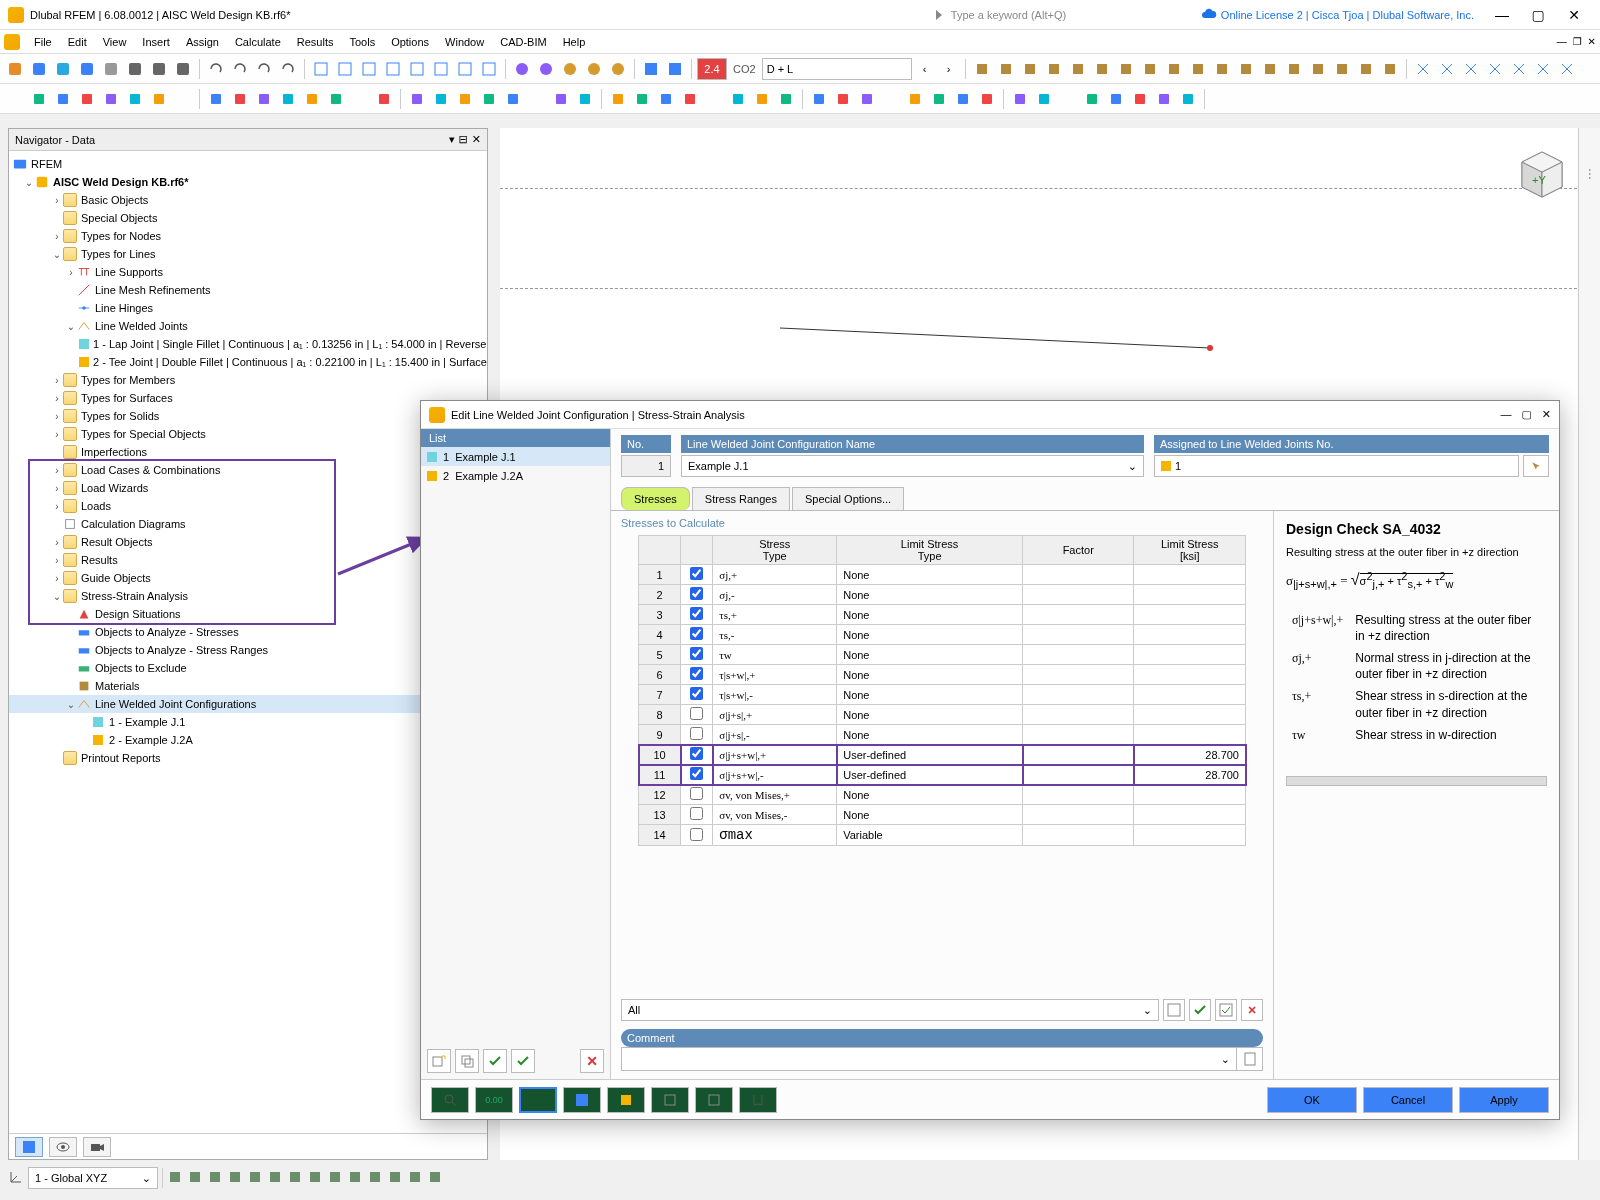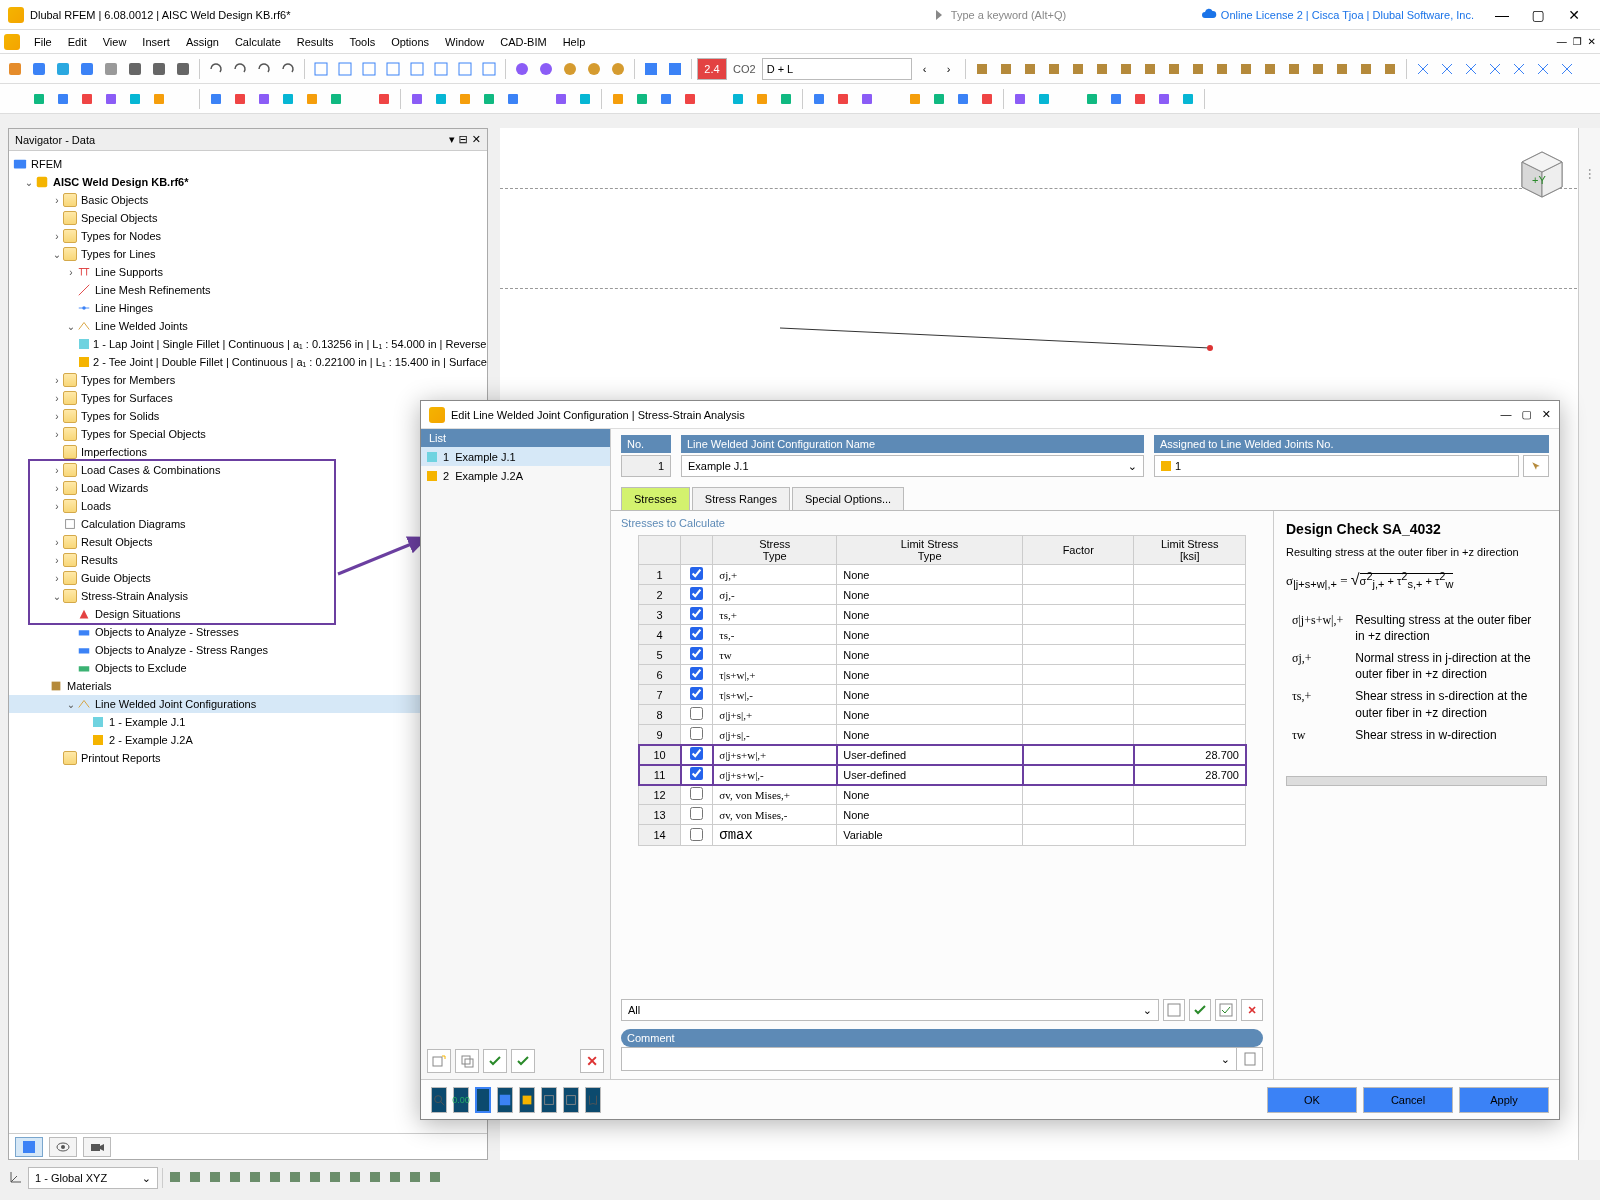--- a/index.html
+++ b/index.html
@@ -74,21 +74,21 @@
 .dlg-main{flex:1;display:flex;flex-direction:column;min-width:0;}
 .dlg-top{display:flex;gap:10px;padding:6px 10px;}
 .dlg-top .col{display:flex;flex-direction:column;gap:2px;}
 .dlg-top .col .hd{background:#5d8ab6;color:#fff;padding:3px 6px;}
 .dlg-top .no{width:50px;}
 .dlg-top .name{flex:1;}
 .dlg-top .assigned{width:395px;}
 .dlg-top input,.dlg-top .fake{border:1px solid #bbb;height:22px;padding:0 6px;background:#fff;display:flex;align-items:center;}
 .dlg-tabs{display:flex;gap:2px;padding:0 10px; margin-top:4px;}
 .dlg-tabs .t{padding:5px 12px;border:1px solid #bbb;border-bottom:none;background:#f0f0f0;}
-.dlg-tabs .t.act{background:#d3f26e;}
+.dlg-tabs .t.act{background:#d3f26e;border-radius:7px;}
 .dlg-content{flex:1;display:flex;border-top:1px solid #bbb;margin:0 0px;min-height:0;}
 .stresses{flex:1;display:flex;flex-direction:column;border-right:1px solid #ccc;min-width:0;}
 .stresses .shdr{color:#5d8ab6;padding:6px 10px;}
 .stbl{border-collapse:collapse;margin:0 27px;}
 .stbl th,.stbl td{border:1px solid #ccc;padding:2px 6px;height:18px;text-align:left;background:#fff;font-weight:400;}
 .stbl th{background:#efefef;text-align:center;font-weight:400;}
 .stbl .rown{background:#efefef;text-align:center;width:34px;}
 .stbl .chk{width:22px;text-align:center;}
 .stbl .chk input{accent-color:#2563eb;}
 .stbl .rt{text-align:right;}
@@ -100,21 +100,21 @@
 .comment .hd{background:#5d8ab6;color:#fff;padding:3px 6px;border-radius:9px;}
 .comment .body{border:1px solid #bbb;height:24px;background:#fff;display:flex;align-items:center;}
 .help{width:285px;padding:10px 12px;overflow:auto;font-size:12px;}
 .help h3{font-size:14px;font-weight:600;margin-bottom:8px;}
 .help p{margin-bottom:10px;line-height:1.4;}
 .help .formula{font-family:'Cambria Math',serif; font-size:13px; margin:10px 0 18px;}
 .help table{border-collapse:collapse;}
 .help table td{padding:3px 6px;vertical-align:top;font-size:12px;line-height:1.35;}
 .help table td:first-child{font-family:'Cambria Math',serif;white-space:nowrap;}
 .dlg-bot{height:40px;border-top:1px solid #ccc;display:flex;align-items:center;padding:0 10px;gap:6px;}
-.dlg-bot .b{width:16px;height:26px;border:1px solid #bbb;background:#0c4a6e;display:flex;align-items:center;justify-content:center;}
+.dlg-bot .b{width:38px;height:26px;border:1px solid #bbb;background:#14532d;display:flex;align-items:center;justify-content:center;}
 .dlg-bot .spacer{flex:1;}
 .dlg-bot .btn{width:90px;height:26px;border:1px solid #bbb;background:#3b82f6;}
 .vstrip{position:absolute;right:0;top:128px;width:22px;bottom:40px;background:#f6f6f6;border-left:1px solid #ccc;display:flex;flex-direction:column;align-items:center;gap:18px;padding-top:40px;}
 .vstrip span{font-size:12px;color:#555;}
 
 
 .sqc{width:10px;height:10px;display:inline-block;}
 </style>
 </head>
 <body>
@@ -901,21 +901,21 @@
         </div>
         <div class="tree-item " style="padding-left:56px">
           <span class="noexp"></span>
           <span class="ficon">
             <svg class="ico" viewBox="0 0 16 16">
               <rect x="2" y="6" width="12" height="6" fill="#3bb273"></rect>
             </svg>
           </span>
           <span>Objects to Exclude</span>
         </div>
-        <div class="tree-item " style="padding-left:28px">
+        <div class="tree-item " style="padding-left:56px">
           <span class="noexp"></span>
           <span class="ficon">
             <svg class="ico" viewBox="0 0 16 16">
               <rect x="3" y="3" width="10" height="10" fill="#b58a3b"></rect>
             </svg>
           </span>
           <span>Materials</span>
         </div>
         <div class="tree-item sel" style="padding-left:56px">
           <span class="caret">⌄</span>

